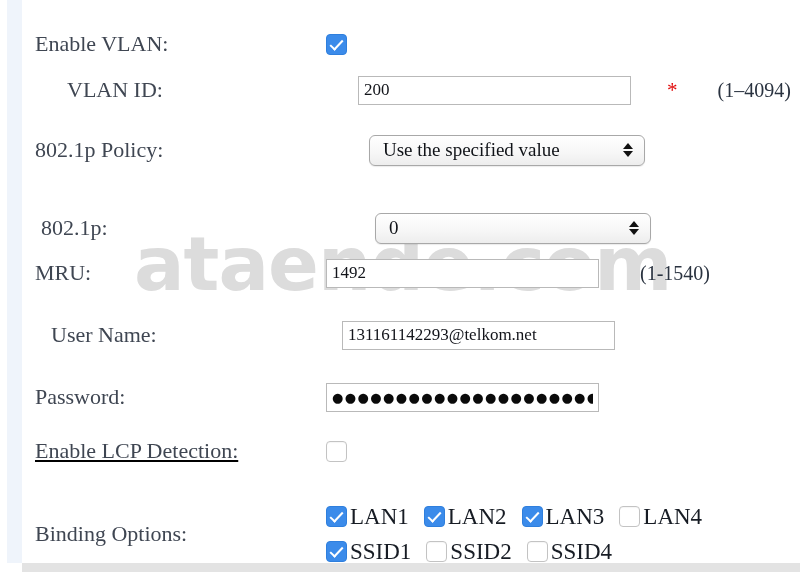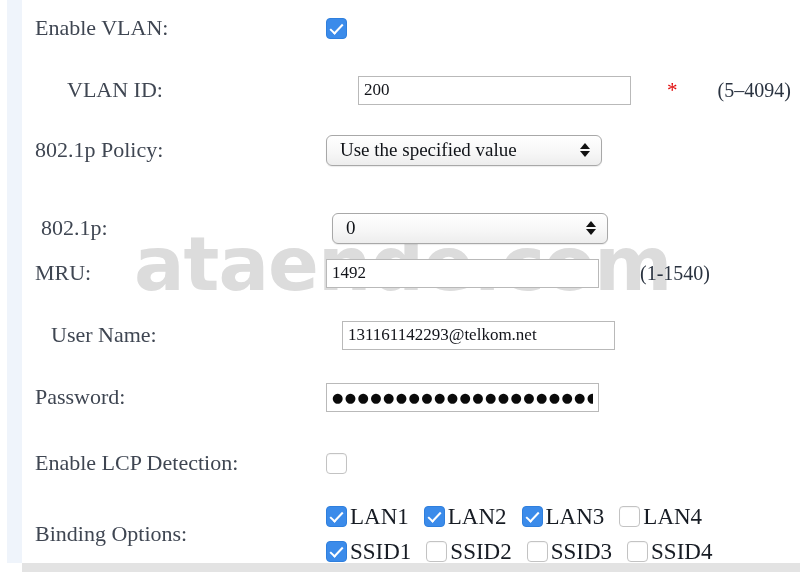--- a/index.html
+++ b/index.html
@@ -148,20 +148,21 @@
     box-sizing: border-box;
     width: 276px;
     height: 31px;
     border: 1px solid #a8a8a8;
     border-radius: 6px;
     background: linear-gradient(#ffffff 0%, #f7f7f7 55%, #ededed 100%);
     box-shadow: 0 1px 1px rgba(0,0,0,0.08);
     display: flex;
     align-items: center;
     cursor: default;
+    margin-left: 43px;
   }
   .msel-text {
     padding-left: 13px;
     font-size: 19px;
     line-height: 28px;
     color: #101318;
     white-space: nowrap;
     overflow: hidden;
   }
   .msel-arrows {
@@ -243,33 +244,33 @@
 
 <div id="page">
 
   <div class="edge-tint"></div>
   <div class="edge-white"></div>
 
   <div id="watermark">ataende.com</div>
 
   <div id="form">
 
-    <div class="row" style="top:13px;height:30px;">
+    <div class="row" style="top:29px;height:30px;">
       <div class="lbl">Enable VLAN:</div>
       <div class="ctl">
         <span class="cbx on"></span>
       </div>
     </div>
 
     <div class="row" style="top:74px;height:32px;padding-left:32px;">
       <div class="lbl">VLAN ID:</div>
       <div class="ctl">
         <input class="tinput w-vlan" type="text" value="200" style="">
         <span class="req-star">*</span>
-        <span class="hint">(5–4094)</span>
+        <span class="hint">(1–4094)</span>
       </div>
     </div>
 
     <div class="row" style="top:134px;height:32px;">
       <div class="lbl">802.1p Policy:</div>
       <div class="ctl">
         <div class="msel">
           <span class="msel-text">Use the specified value</span>
           <span class="msel-arrows">
               <i class="up"></i>
@@ -309,21 +310,21 @@
 
     <div class="row" style="top:381px;height:32px;">
       <div class="lbl">Password:</div>
       <div class="ctl">
         <div class="tinput w-pass">
           <span class="pwd-dots">●●●●●●●●●●●●●●●●●●●●●●●●●●●●●●●●●●●●●●●●</span>
         </div>
       </div>
     </div>
 
-    <div class="row" style="top:448px;height:30px;">
+    <div class="row" style="top:436px;height:30px;text-decoration:underline;">
       <div class="lbl">Enable LCP Detection:</div>
       <div class="ctl">
         <span class="cbx off"></span>
       </div>
     </div>
 
     <div class="row" style="top:491px;height:68px;align-items:center;margin-top:9px;">
       <div class="lbl">Binding Options:</div>
       <div class="ctl">
         <div class="optgrid">
@@ -351,24 +352,20 @@
             <span class="opt">
               <span class="cbx on"></span>
               <span class="opt-label">SSID1</span>
             </span>
             <span class="opt">
               <span class="cbx off"></span>
               <span class="opt-label">SSID2</span>
             </span>
             <span class="opt">
               <span class="cbx off"></span>
-              <span class="opt-label">SSID3</span>
-            </span>
-            <span class="opt">
-              <span class="cbx off"></span>
               <span class="opt-label">SSID4</span>
             </span>
           </div>
 
         </div>
       </div>
     </div>
 
   </div>
 

